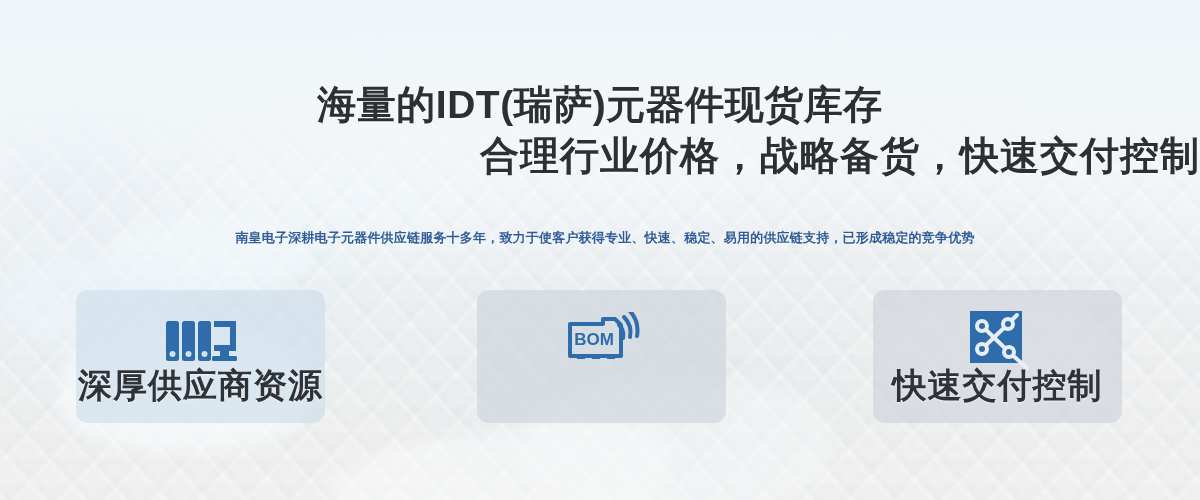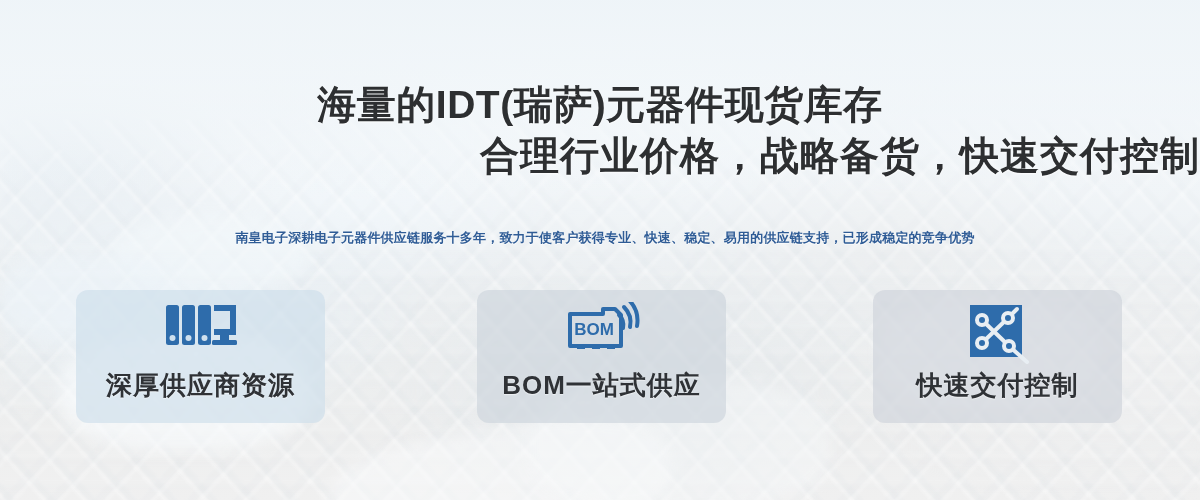--- a/index.html
+++ b/index.html
@@ -160,27 +160,27 @@
     align-items:center;
     justify-content:flex-start;
   }
   .card-1 { left:76px;  background:rgba(203,221,234,.62); }
   .card-2 { left:477px; background:rgba(202,210,219,.60); }
   .card-3 { left:873px; background:rgba(203,209,216,.60); }
 
   .card-icon {
     height:68px;
     display:flex;
-    align-items:flex-start;
+    align-items:flex-end;
     justify-content:center;
     margin-top:12px;
   }
   .card-label {
     color:#2f3236;
-    font-size:26px;
+    font-size:34px;
     font-weight:bold;
     letter-spacing:1px;
     line-height:30px;
     text-shadow:0 1px 1px rgba(255,255,255,.55);
     white-space:nowrap;
   }
   .icon-blue { fill:#2e6cab; }
 </style>
 </head>
 <body>
@@ -237,21 +237,20 @@
             <path d="M7 12 h33 v-5 h12 l6 6 v31 h-51 z" fill="none" stroke="#2e6cab" stroke-width="4" stroke-linejoin="round"></path>
             <rect x="14" y="42" width="8" height="5" class="icon-blue"></rect>
             <rect x="29" y="42" width="8" height="5" class="icon-blue"></rect>
             <rect x="44" y="42" width="8" height="5" class="icon-blue"></rect>
             <text x="31" y="33" text-anchor="middle" font-family="Liberation Sans, sans-serif" font-size="17" font-weight="bold" fill="#2e6cab">BOM</text>
             <path d="M60 26 a14 14 0 0 0 -4 -13" stroke="#2e6cab" stroke-width="4" fill="none" stroke-linecap="round"></path>
             <path d="M67 25 a22 22 0 0 0 -6 -20" stroke="#2e6cab" stroke-width="4" fill="none" stroke-linecap="round"></path>
             <path d="M74 24 a30 30 0 0 0 -8 -26" stroke="#2e6cab" stroke-width="4" fill="none" stroke-linecap="round"></path>
           </svg>
         </div>
-        <div class="card-label">BOM一站式供应</div>
       </div>
 
       <div class="card card-3">
         <div class="card-icon">
           <svg width="66" height="62" viewBox="0 0 66 62" aria-hidden="true">
             <rect x="5" y="3" width="52" height="52" fill="#2e6cab"></rect>
             <g stroke="#e8eef3" stroke-width="4" fill="none" stroke-linecap="round">
               <line x1="17" y1="18" x2="44" y2="44"></line>
               <line x1="17" y1="41" x2="43" y2="16"></line>
               <line x1="44" y1="44" x2="62" y2="60"></line>

